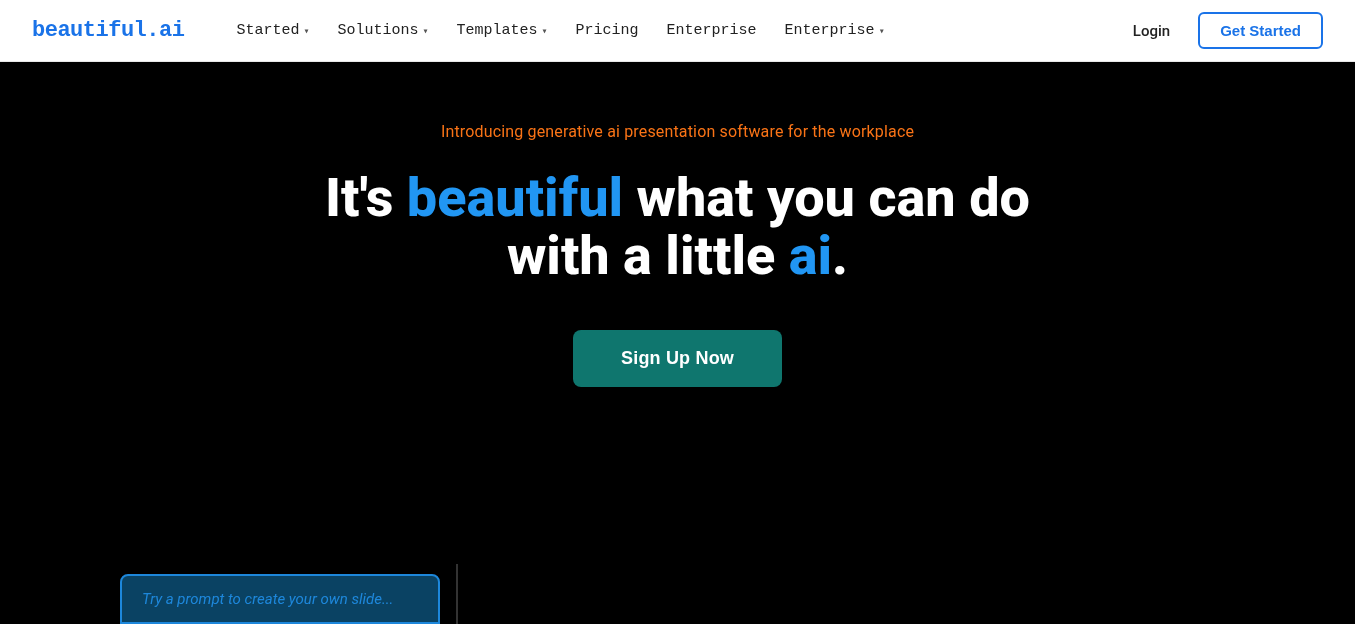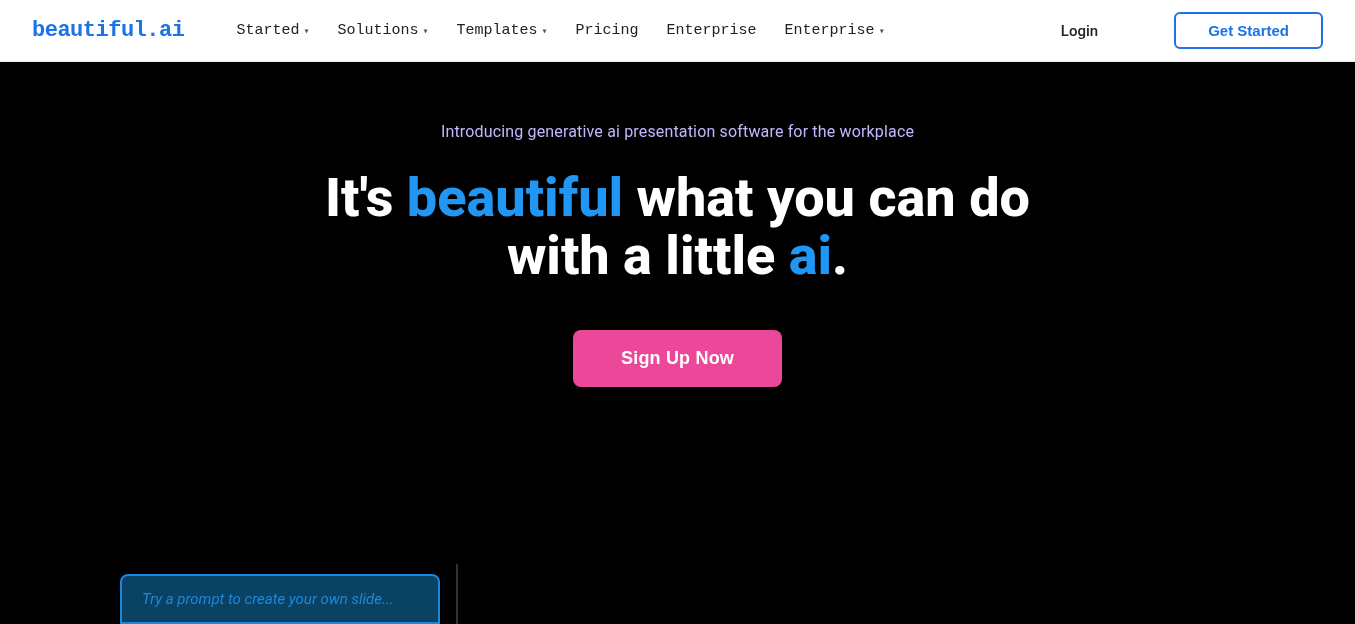--- a/index.html
+++ b/index.html
@@ -84,41 +84,40 @@
       cursor: pointer;
       padding: 8px 12px;
     }
 
     .get-started-btn {
       font-size: 15px;
       font-weight: 600;
       color: #1a73e8;
       border: 2px solid #1a73e8;
       border-radius: 6px;
-      padding: 8px 32px;
+      padding: 8px 20px;
       cursor: pointer;
       background: transparent;
-      margin-left: 48px;
     }
 
     
     .hero {
       background: #000000;
       width: 100%;
       height: calc(624px - 62px);
       display: flex;
       flex-direction: column;
       align-items: center;
       justify-content: flex-start;
       padding-top: 60px;
       position: relative;
     }
 
     .hero-subtitle {
-      color: #c4b5fd;
+      color: #f97316;
       font-size: 16px;
       font-weight: 400;
       text-align: right;
       margin-bottom: 28px;
       letter-spacing: 0.01em;
     }
 
     .hero-title {
       text-align: center;
       font-size: 54px;
@@ -130,21 +129,21 @@
 
     .hero-title .white-text {
       color: #ffffff;
     }
 
     .hero-title .blue-text {
       color: #2196f3;
     }
 
     .signup-btn {
-      background: #ec4899;
+      background: #0f766e;
       color: #ffffff;
       font-size: 18px;
       font-weight: 700;
       border: none;
       border-radius: 8px;
       padding: 18px 48px;
       cursor: pointer;
       letter-spacing: 0.01em;
     }
 

